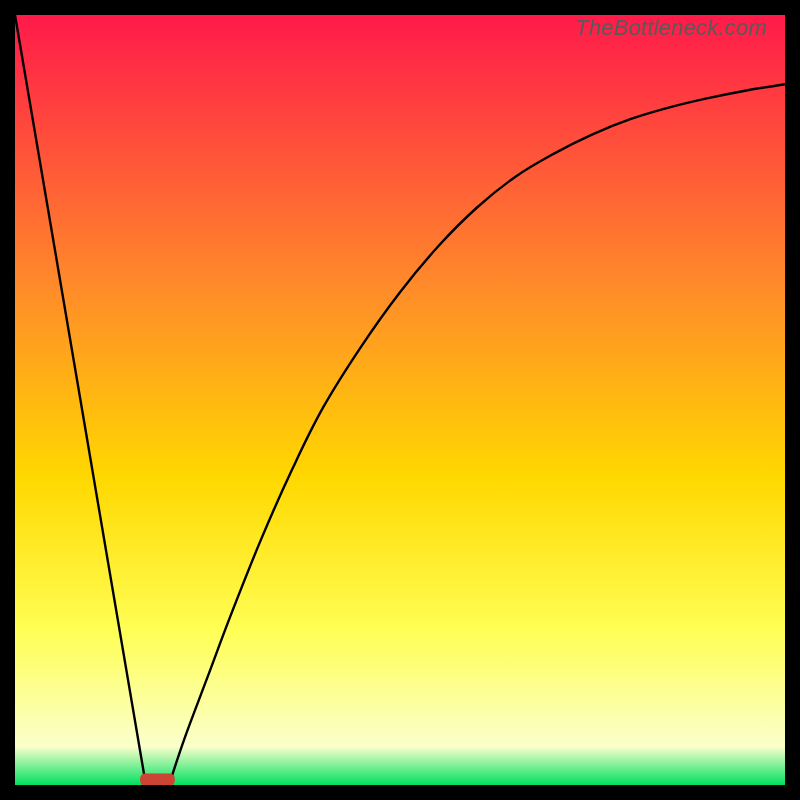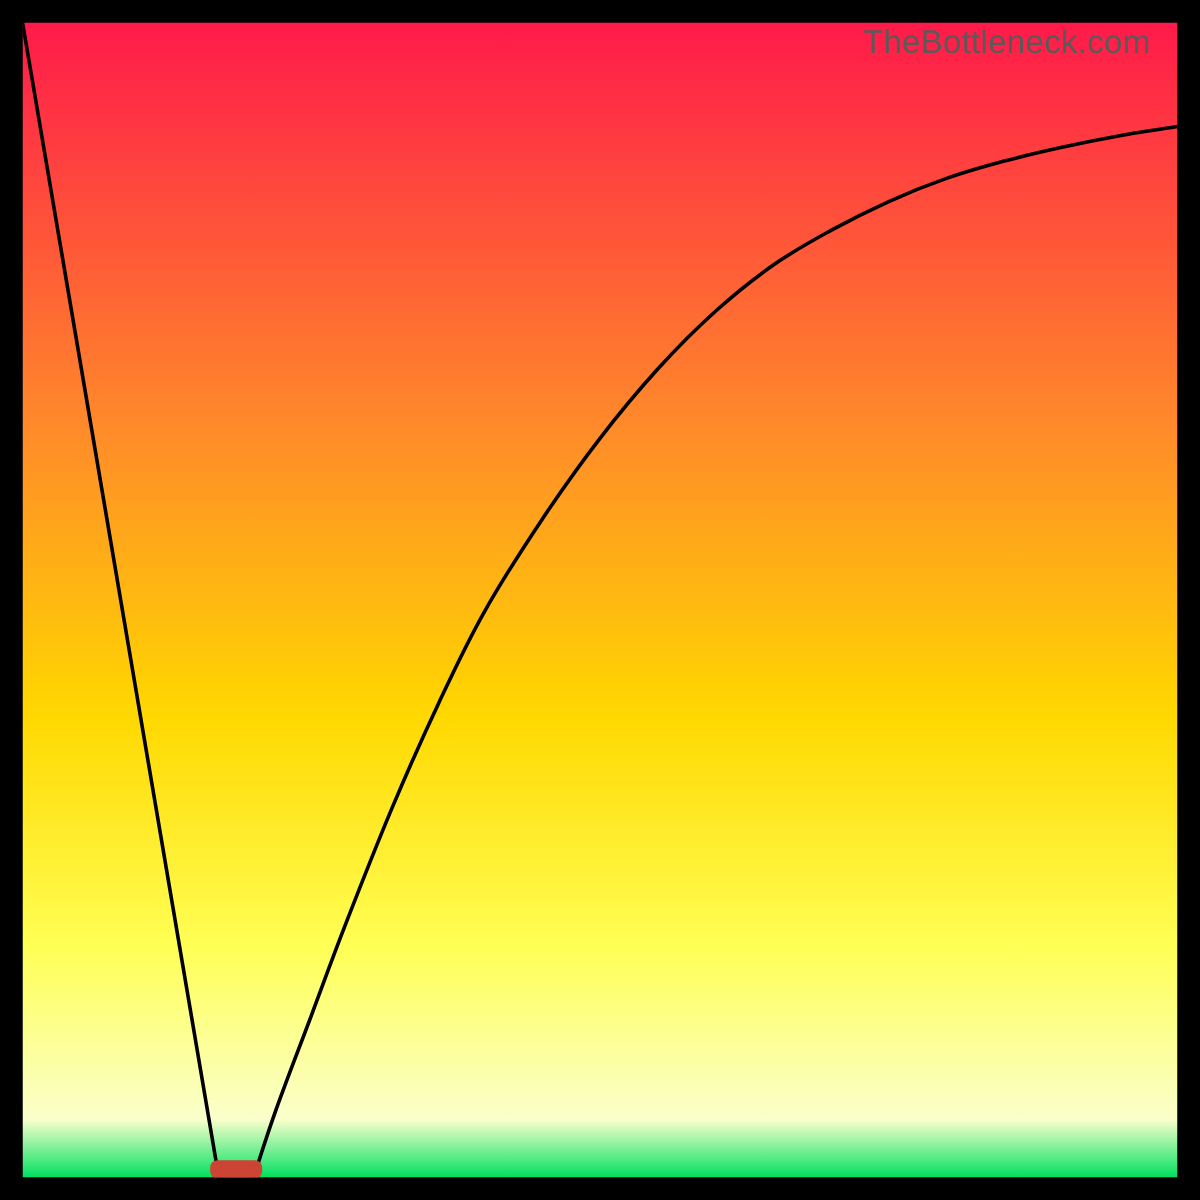--- a/index.html
+++ b/index.html
@@ -11,20 +11,21 @@
     overflow: hidden;
     font-family: Arial, Helvetica, sans-serif;
   }
   .frame {
     position: absolute;
     left: 15px;
     top: 15px;
     width: 770px;
     height: 770px;
     background: #000;
+    font-style: italic;
   }
   .plot {
     position: absolute;
     left: 0;
     top: 0;
     width: 770px;
     height: 770px;
     display: block;
   }
   .watermark {

